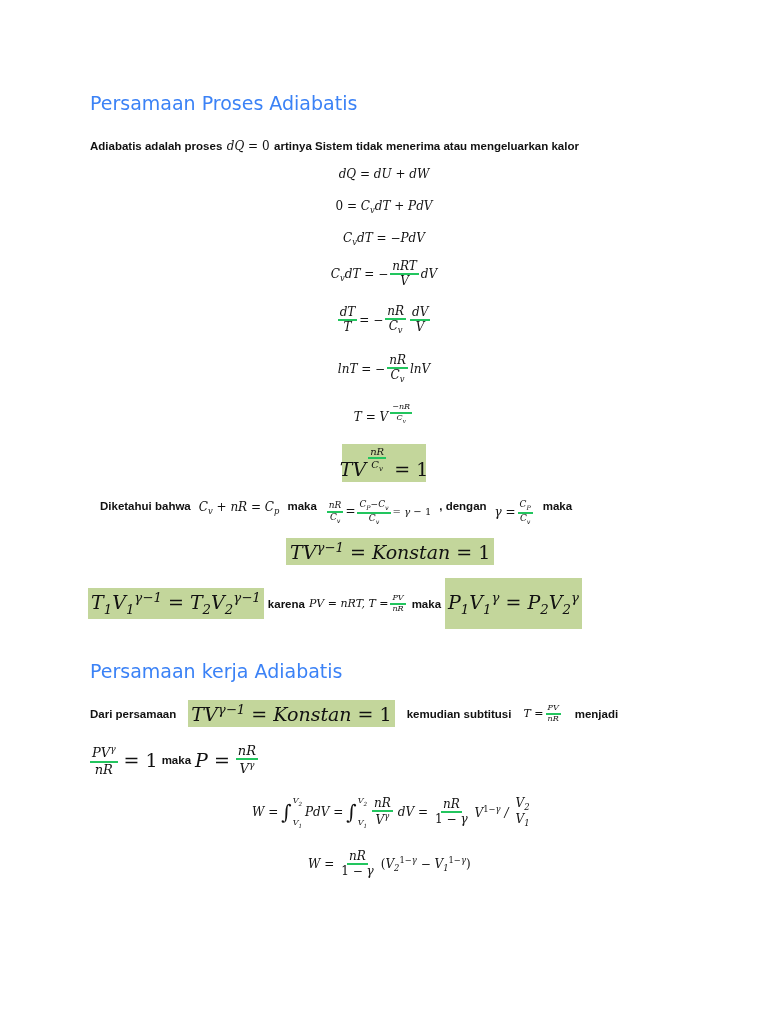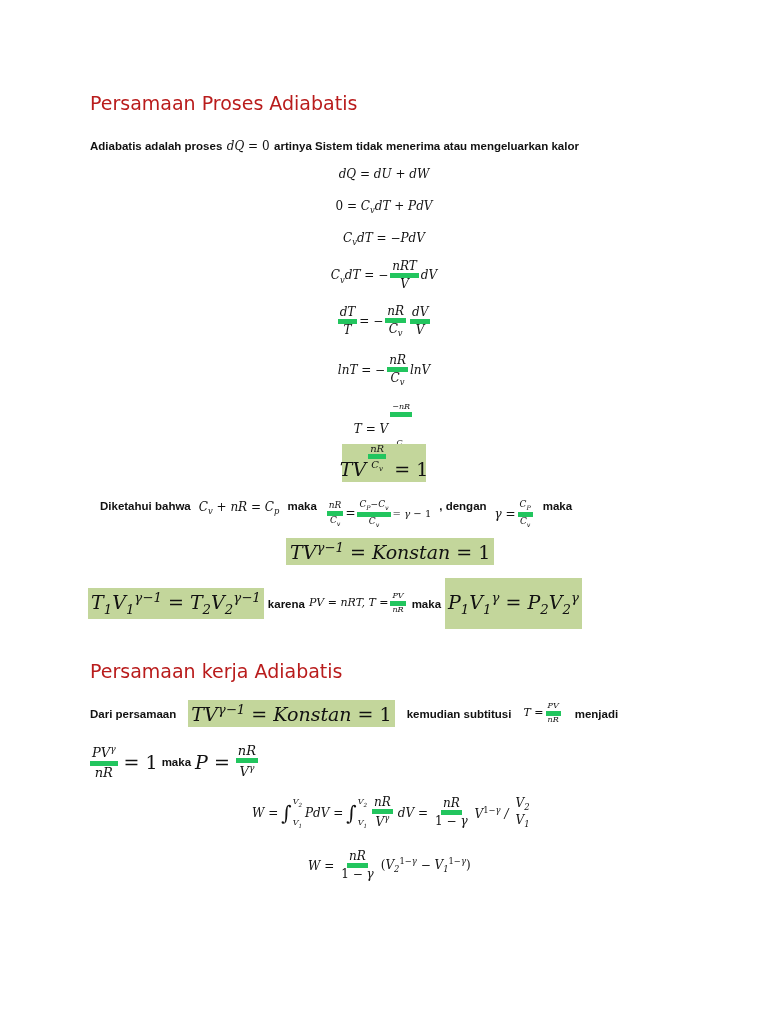--- a/index.html
+++ b/index.html
@@ -1,30 +1,30 @@
 <!DOCTYPE html>
 <html><head>
 <meta charset="utf-8">
 <style>
   html, body { margin:0; padding:0; background:#ffffff; }
   body { width:768px; height:1024px; position:relative; overflow:hidden;
          font-family:"Liberation Sans", sans-serif; color:#111; }
   .abs { position:absolute; }
-  .h1 { font-family:"DejaVu Sans", sans-serif; font-size:19px; color:#b91c1c; white-space:nowrap; }
+  .h1 { font-family:"DejaVu Sans", sans-serif; font-size:19px; color:#3b82f6; white-space:nowrap; }
   .txt { font-family:"Liberation Sans", sans-serif; font-size:11.5px; font-weight:bold; white-space:nowrap; color:#111; }
   .m { font-family:"DejaVu Serif", serif; font-style:italic; white-space:nowrap; color:#111; }
   .mu { font-style:normal; }
   .eq { font-size:12px; text-align:center; width:768px; left:0; }
   .frac { display:inline-flex; flex-direction:column; align-items:center; vertical-align:middle; line-height:1.1; margin:0 2px; }
-  .frac .num { border-bottom:5px solid #22c55e; padding:0 2px; }
+  .frac .num { border-bottom:2px solid #22c55e; padding:0 2px; }
   .frac .den { padding:0 2px; }
   .hl { background:#c3d69b; padding:0 3px; }
   sup, sub { font-size:70%; }
   .big { font-size:19px; }
-  .small { font-size:10px;gap:22px; }
+  .small { font-size:10px; }
   .int { font-style:normal; font-size:20px; vertical-align:middle; }
   .lim { display:inline-flex; flex-direction:column; justify-content:space-between; height:32px; font-size:8px; vertical-align:middle; margin-left:-2px; }
 </style>
 </head>
 <body>
 
 <div class="abs h1" style="left:90px; top:92px;">Persamaan Proses  Adiabatis</div>
 
 <div class="abs" style="left:90px; top:136px;">
   <span class="txt">Adiabatis adalah proses</span>

